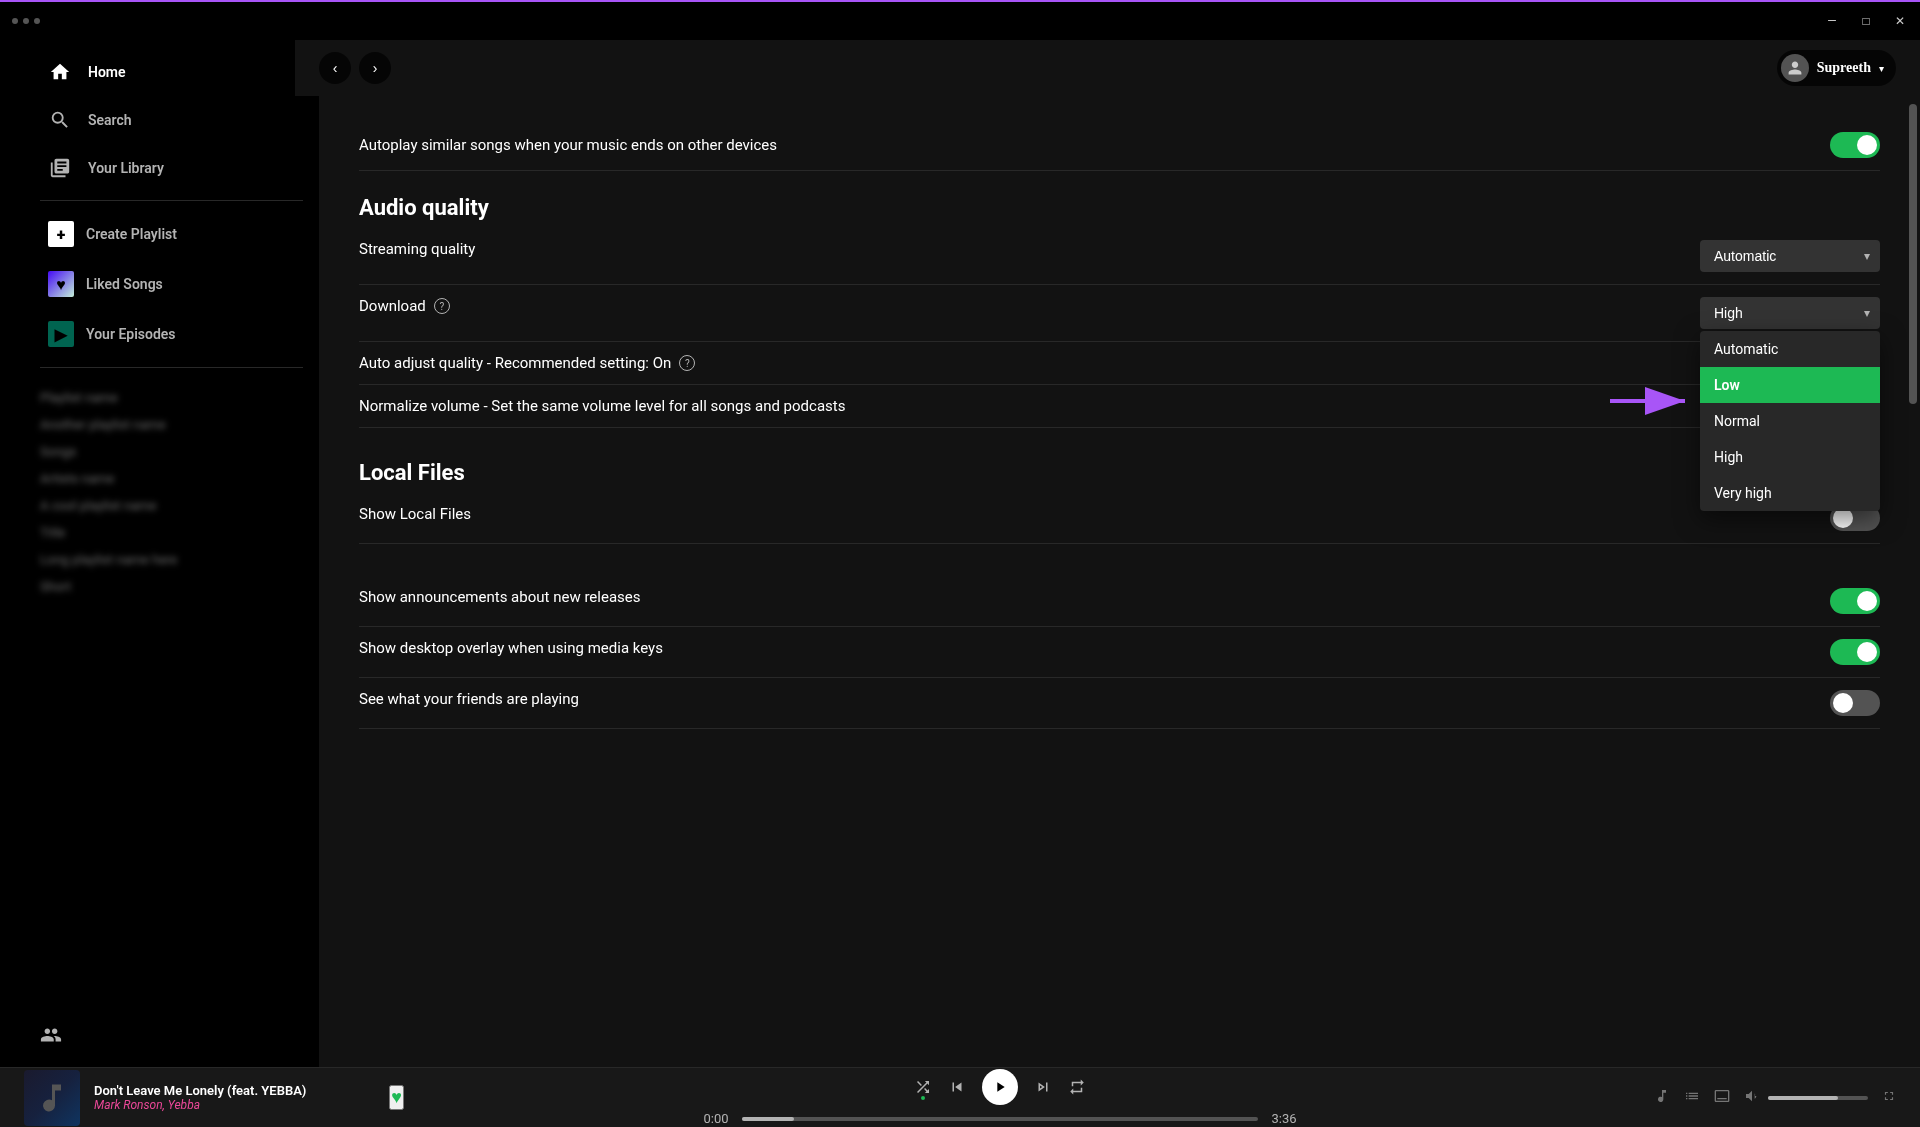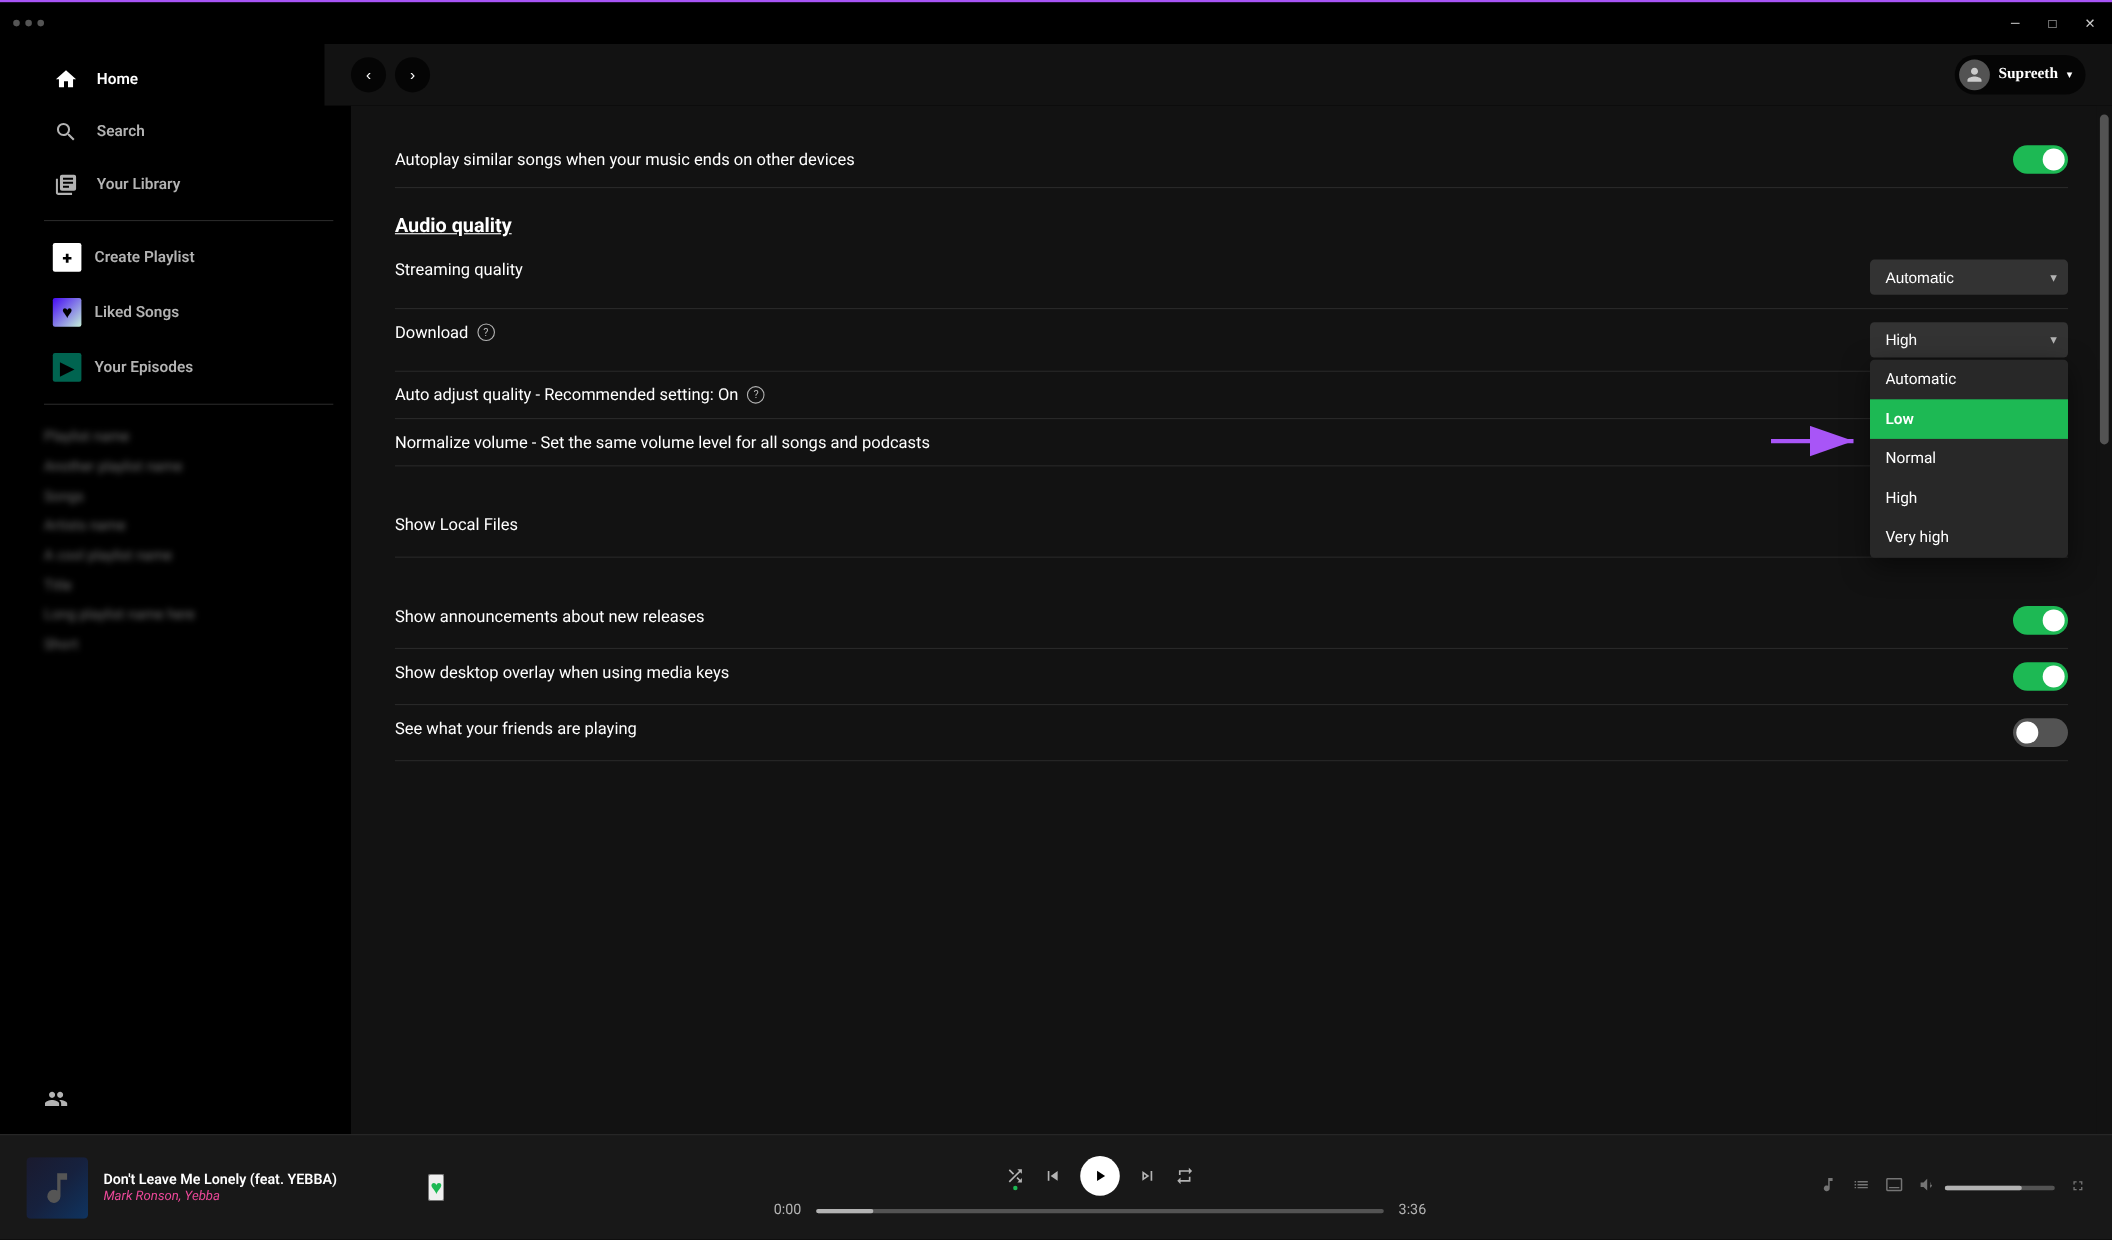--- a/index.html
+++ b/index.html
@@ -170,25 +170,24 @@
       color: #fff;
       display: flex; align-items: center; gap: 8px;
     }
     .setting-label .help-icon {
       width: 16px; height: 16px; border-radius: 50%; border: 1.5px solid #b3b3b3;
       display: flex; align-items: center; justify-content: center;
       font-size: 10px; color: #b3b3b3; cursor: pointer;
     }
 
     .section-title {
-      font-size: 18px;
+      font-size: 22px;
       font-weight: 700;
       color: #fff;
       margin-bottom: 8px;
-      text-decoration: underline;
     }
 
     .autoplay-row {
       display: flex; justify-content: space-between;
       padding: 12px 0; border-bottom: 1px solid #282828; margin-bottom: 24px;
     }
 
     
     .toggle {
       width: 50px; height: 26px; border-radius: 13px; cursor: pointer;
@@ -275,21 +274,21 @@
       right: 3px;
       top: 8px;
       width: 8px;
       height: 300px;
       background: #535353;
       border-radius: 4px;
     }
 
     
     .player {
-      height: 96px;
+      height: 60px;
       background: #181818;
       border-top: 1px solid #282828;
       display: flex;
       align-items: center;
       padding: 0 24px;
       gap: 0;
       position: relative;
     }
     .player-left {
       display: flex; align-items: center; gap: 14px;
@@ -537,20 +536,21 @@
         </span>
       </div>
 
       <div class="setting-row">
         <span class="setting-label">Normalize volume - Set the same volume level for all songs and podcasts</span>
       </div>
 
     </div>
 
     <div class="settings-section">
+      <h2 class="section-title">Local Files</h2>
       <div class="setting-row">
         <span class="setting-label">Show Local Files</span>
         <div class="toggle off">
           <div class="toggle-thumb"></div>
         </div>
       </div>
     </div>
 
     <div class="settings-section">
       <div class="setting-row">

